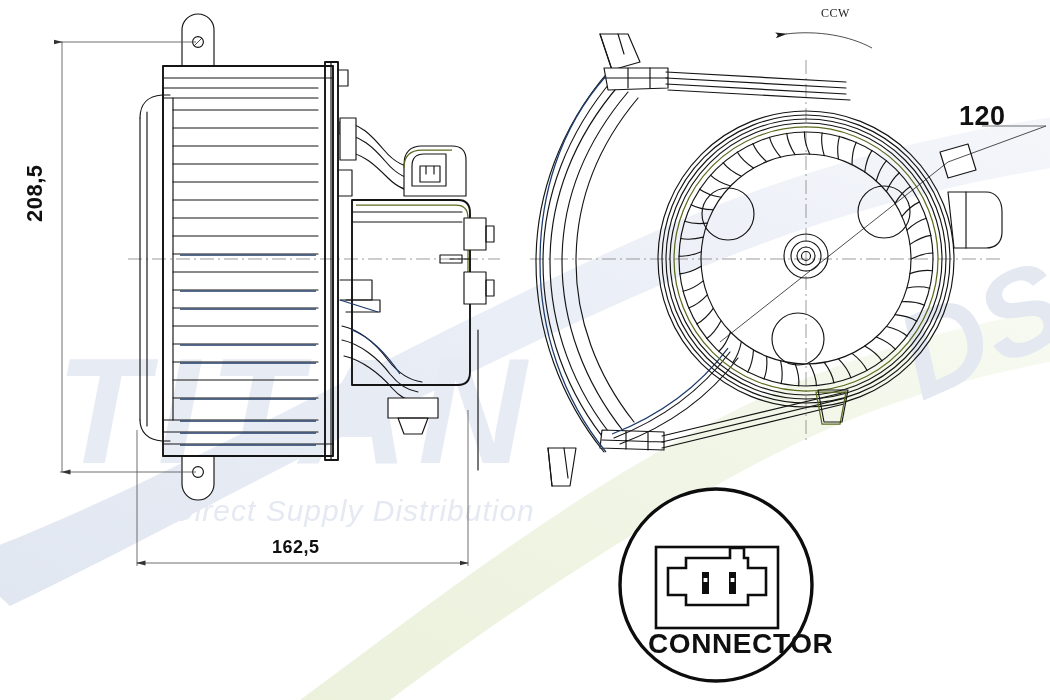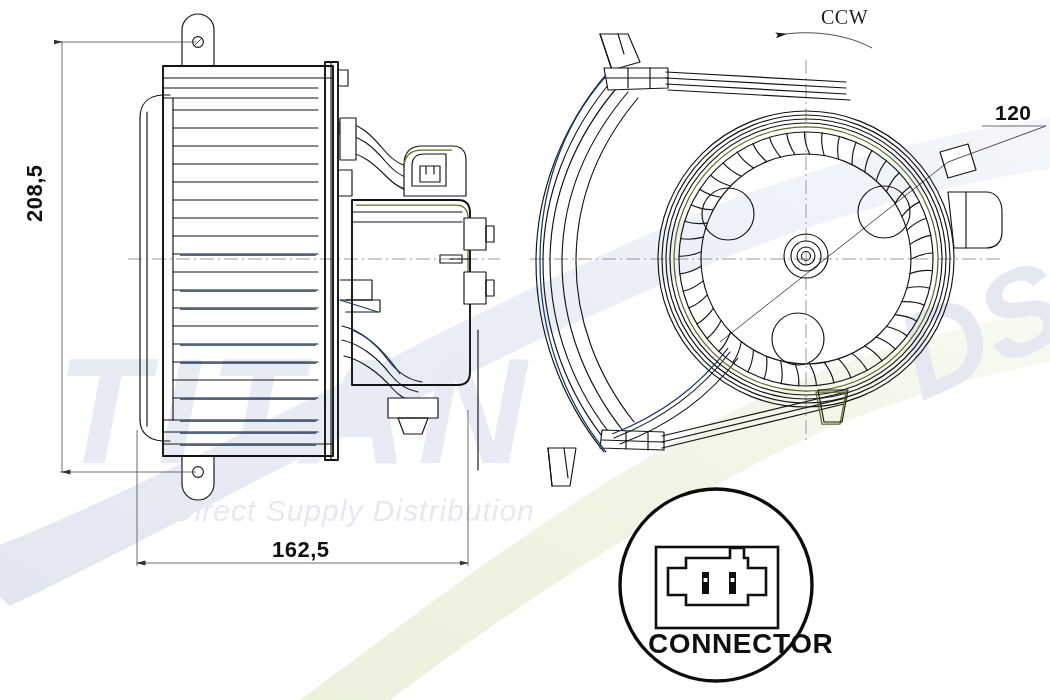--- a/index.html
+++ b/index.html
@@ -36,31 +36,31 @@
   #dim-vertical-label {
     left: 22px;
     top: 222px;
     font-size: 22px;
     transform: rotate(-90deg);
     transform-origin: left top;
   }
   #dim-horizontal-label {
     left: 272px;
     top: 537px;
-    font-size: 22px;
+    font-size: 18px;
   }
   #dim-diameter-label {
-    left: 995px;
+    left: 959px;
     top: 101px;
-    font-size: 21px;
+    font-size: 27px;
   }
   #rotation-label {
     left: 821px;
     top: 6px;
-    font-size: 20px;
+    font-size: 12px;
     font-family: "Liberation Serif", serif;
     font-weight: normal;
     color: #1a1a1a;
     letter-spacing: 0.5px;
   }
   #connector-label {
     left: 648px;
     top: 628px;
     font-size: 28px;
     font-weight: bold;

